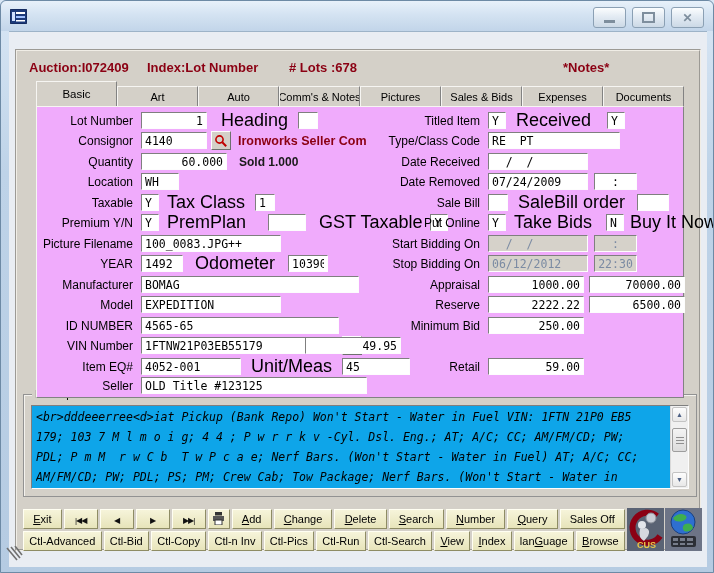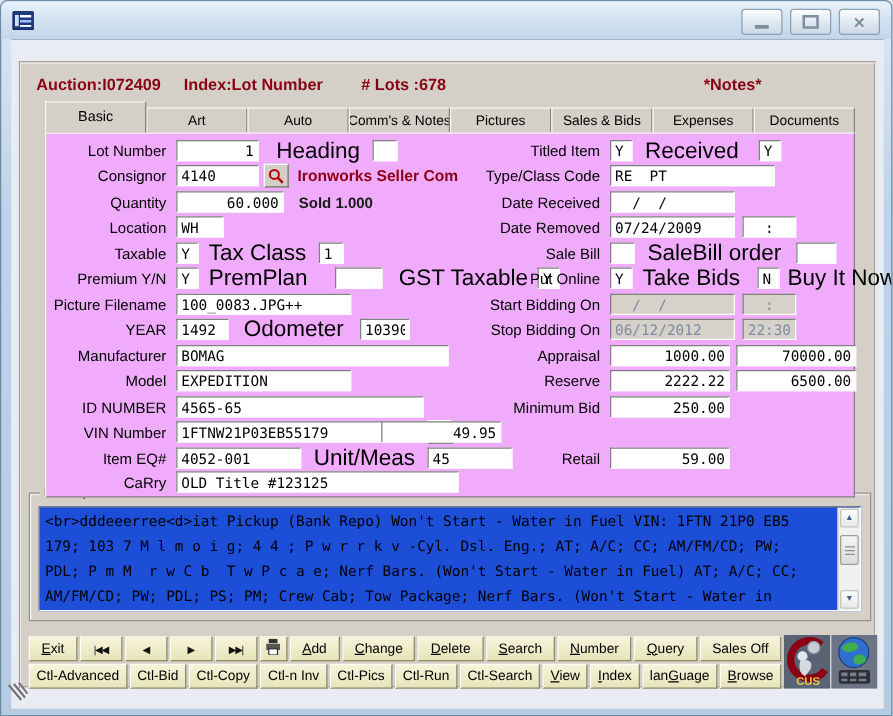--- a/index.html
+++ b/index.html
@@ -67,22 +67,22 @@
   .maroon-bold{font-size:12.5px;font-weight:bold;color:#8b0013;}
   .bold-black{font-size:12px;font-weight:bold;color:#1a1a1a;}
   .mini-btn{width:20px;height:19px;background:#d4d0c8;border:1px solid;
     border-color:#fdfdfd #6f6f6f #6f6f6f #fdfdfd;display:flex;align-items:center;justify-content:center;
     padding:0;cursor:default;}
 
   
   .descbox{position:absolute;left:6px;top:343px;width:674px;height:103px;
     border:1px solid #929292;box-shadow:inset 1px 1px 0 #f4f2ee;box-sizing:border-box;}
   .desclegend{position:absolute;left:8px;top:-7px;background:#d4d0c8;padding:0 3px;font-size:11px;color:#000;}
-  .desctext{position:absolute;left:7px;top:10px;right:7px;bottom:7px;background:#1d4ed8;
-    border:1px solid;border-color:#7f7f7f #fdfdfd #fdfdfd #7f7f7f;overflow:hidden;}
+  .desctext{position:absolute;left:7px;top:10px;right:7px;bottom:7px;background:#0ea5e9;
+    border:1px solid;border-color:#7f7f7f #fdfdfd #fdfdfd #7f7f7f;overflow:hidden;font-style:italic;}
   .desclines{position:absolute;left:4px;top:1px;right:20px;bottom:0;
     font-family:"DejaVu Sans Mono", monospace;font-size:11.5px;line-height:20px;color:#000;white-space:pre;overflow:hidden;}
   .vsb{position:absolute;right:0;top:0;width:17px;bottom:0;background:#f0f0f0;border-left:1px solid #d9d9d9;}
   .vsb-btn{position:absolute;left:1px;width:15px;height:15px;background:linear-gradient(#fdfdfd,#e8e8e8);
     border:1px solid #c3c3c3;border-radius:2px;box-sizing:border-box;
     display:flex;align-items:center;justify-content:center;font-size:7px;color:#4d6185;}
   .vsb-up{top:1px}.vsb-dn{bottom:1px}
   .vsb-thumb{position:absolute;left:1px;top:22px;width:15px;height:24px;
     background:linear-gradient(#f4f4f4,#dcdcdc);border:1px solid #9d9d9d;border-radius:2px;box-sizing:border-box;
     display:flex;flex-direction:column;align-items:center;justify-content:center;gap:2px;}
@@ -237,21 +237,21 @@
       </div>
 
       <div class="row" style="top:250px">
         <span class="lbl">Item EQ#</span>
         <input class="fld w100" value="4052-001" style="">
         <span class="ilbl" style="margin-left:10px">Unit/Meas</span>
         <input class="fld w50" style="margin-left: 10px;" value="45">
       </div>
 
       <div class="row" style="top:269px">
-        <span class="lbl">CaRry</span>
+        <span class="lbl">Seller</span>
         <input class="fld w226" value="OLD Title #123125" style="">
       </div>
 
       <div class="row r" style="top:4px">
         <span class="lbl">Titled Item</span>
         <input class="fld w18" value="Y" style="">
         <span class="ilbl" style="margin-left:10px">Received</span>
         <input class="fld w18" style="margin-left: 16px;" value="Y">
       </div>
 

